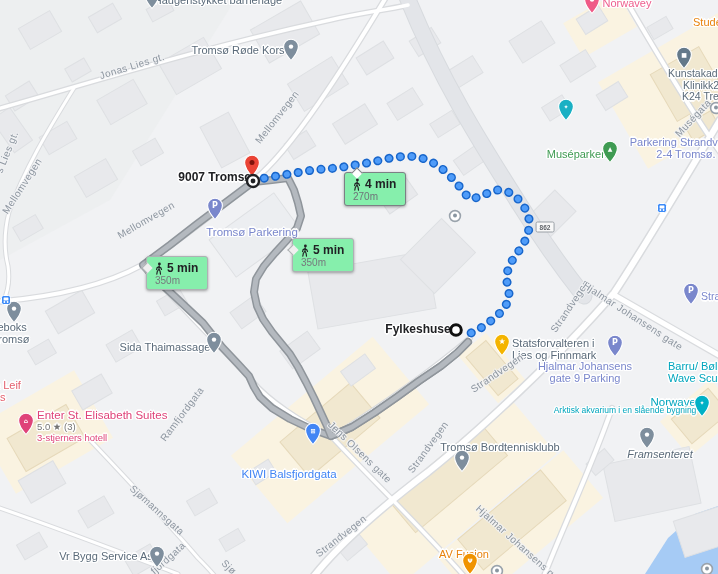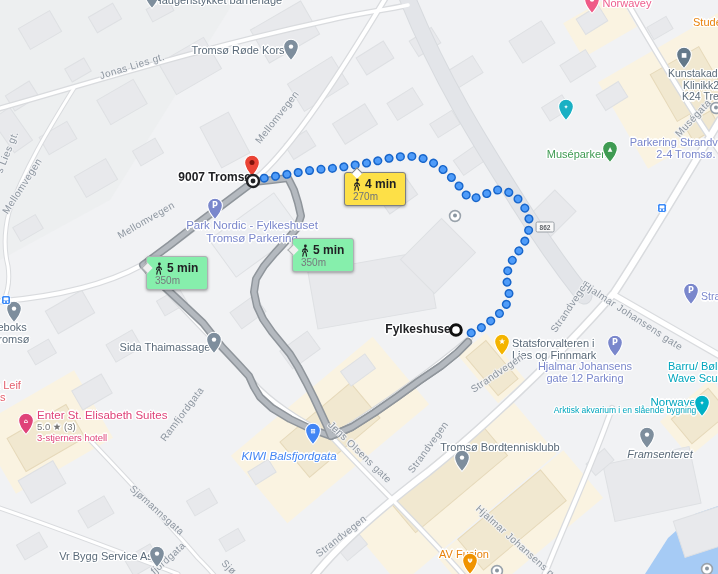--- a/index.html
+++ b/index.html
@@ -15,21 +15,21 @@
   .lbl.center{transform:translate(-50%,-50%);text-align:center;}
   .lbl.left{transform:translate(0,-50%);text-align:left;}
   .lbl span{display:block;}
   .street{position:absolute;white-space:nowrap;color:#8d96a0;font-size:10px;letter-spacing:.4px;
        text-shadow:-1px -1px 0 #f1f2f4,1px -1px 0 #f1f2f4,-1px 1px 0 #f1f2f4,1px 1px 0 #f1f2f4;}
   .pinwrap{position:absolute;}
   .badge{position:absolute;border-radius:3px;padding:4px 9px 3px 7px;
          box-shadow:0 1px 3px rgba(0,0,0,.35);font-size:12px;color:#202124;}
   .badge .r1{display:flex;align-items:center;gap:3px;font-weight:bold;}
   .badge .r2{font-size:10px;margin-top:0;padding-left:1px;}
-  .badge.sel{background:#fde047;border:1px solid #7d8085;}
+  .badge.sel{background:#86efac;border:1px solid #7d8085;}
   .badge.sel .r2{color:#6f7479;}
   .badge.alt{background:#86efac;border:1px solid #aeb1b4;}
   .badge.alt .r2{color:#76797d;}
   .ptr{position:absolute;width:7px;height:7px;transform:rotate(45deg);}
   .ptr.top{top:-4.5px;left:8px;border-top:1px solid;border-left:1px solid;}
   .badge.sel .ptr{background:#fff;border-color:#7d8085;}
   .badge.alt .ptr{background:#efefef;border-color:#aeb1b4;}
   .ptr.side{left:-4.5px;top:7px;border-left:1px solid;border-bottom:1px solid;}
   .shield{position:absolute;z-index:4;background:#f8f8f8;border:1px solid #9aa0a6;border-radius:2px;
           color:#5f6368;font-size:6.5px;font-weight:bold;padding:1px 3px;transform:translate(-50%,-50%);}
@@ -169,33 +169,32 @@
         <span>Muséparken</span>
       </div>
       <div class="lbl center" style="left: 686px; top: 148px; color: rgb(122, 135, 204); font-size: 11px;">
         <span>Parkering Strandvegen</span>
         <span>2-4 Tromsø.</span>
       </div>
       <div class="lbl center" style="left: 215px; top: 178px; color: rgb(32, 33, 36); font-size: 12px; font-weight: bold;">
         <span>9007 Tromsø</span>
       </div>
       <div class="lbl center" style="left: 252px; top: 232px; color: rgb(122, 135, 204); font-size: 11.5px;">
-        <span>Park Nordic - Fylkeshuset</span>
         <span>Tromsø Parkering</span>
       </div>
       <div class="lbl center" style="left: 420px; top: 330px; color: rgb(32, 33, 36); font-size: 12px; font-weight: bold;">
         <span>Fylkeshuset</span>
       </div>
       <div class="lbl left" style="left: 512px; top: 349px; color: rgb(91, 107, 122); font-size: 11px;">
         <span>Statsforvalteren i</span>
         <span>Lies og Finnmark</span>
       </div>
       <div class="lbl center" style="left: 585px; top: 372px; color: rgb(122, 135, 204); font-size: 11px; text-align: center;">
         <span>Hjalmar Johansens</span>
-        <span>gate 12 Parking</span>
+        <span>gate 9 Parking</span>
       </div>
       <div class="lbl left" style="left: 701px; top: 297px; color: rgb(122, 135, 204); font-size: 10.5px;">
         <span>Stra</span>
       </div>
       <div class="lbl left" style="left: 668px; top: 372px; color: rgb(0, 165, 189); font-size: 11px;">
         <span>Barru/ Bølge</span>
         <span>Wave Sculptu</span>
       </div>
       <div class="lbl center" style="left: 676px; top: 402px; color: rgb(0, 165, 189); font-size: 11.5px;">
         <span>Norwavey</span>
@@ -205,21 +204,21 @@
       </div>
       <div class="lbl center" style="left: 660px; top: 454px; color: rgb(91, 107, 122); font-size: 11px; font-style: italic;">
         <span>Framsenteret</span>
       </div>
       <div class="lbl center" style="left: 500px; top: 447px; color: rgb(91, 107, 122); font-size: 11px;">
         <span>Tromsø Bordtennisklubb</span>
       </div>
       <div class="lbl center" style="left: 464px; top: 554px; color: rgb(232, 130, 12); font-size: 11px;">
         <span>AV Fusion</span>
       </div>
-      <div class="lbl center" style="left: 289px; top: 456px; color: rgb(66, 133, 244); font-size: 11.5px; font-style: italic;">
+      <div class="lbl center" style="left: 289px; top: 474px; color: rgb(66, 133, 244); font-size: 11.5px;">
         <span>KIWI Balsfjordgata</span>
       </div>
       <div class="lbl center" style="left: 106px; top: 556px; color: rgb(91, 107, 122); font-size: 11px;">
         <span>Vr Bygg Service As</span>
       </div>
       <div class="lbl center" style="left: 165px; top: 347px; color: rgb(91, 107, 122); font-size: 11px;">
         <span>Sida Thaimassage</span>
       </div>
       <div class="lbl left" style="left: 37px; top: 415px; color: rgb(223, 67, 121); font-size: 11.5px;">
         <span>Enter St. Elisabeth Suites</span>

